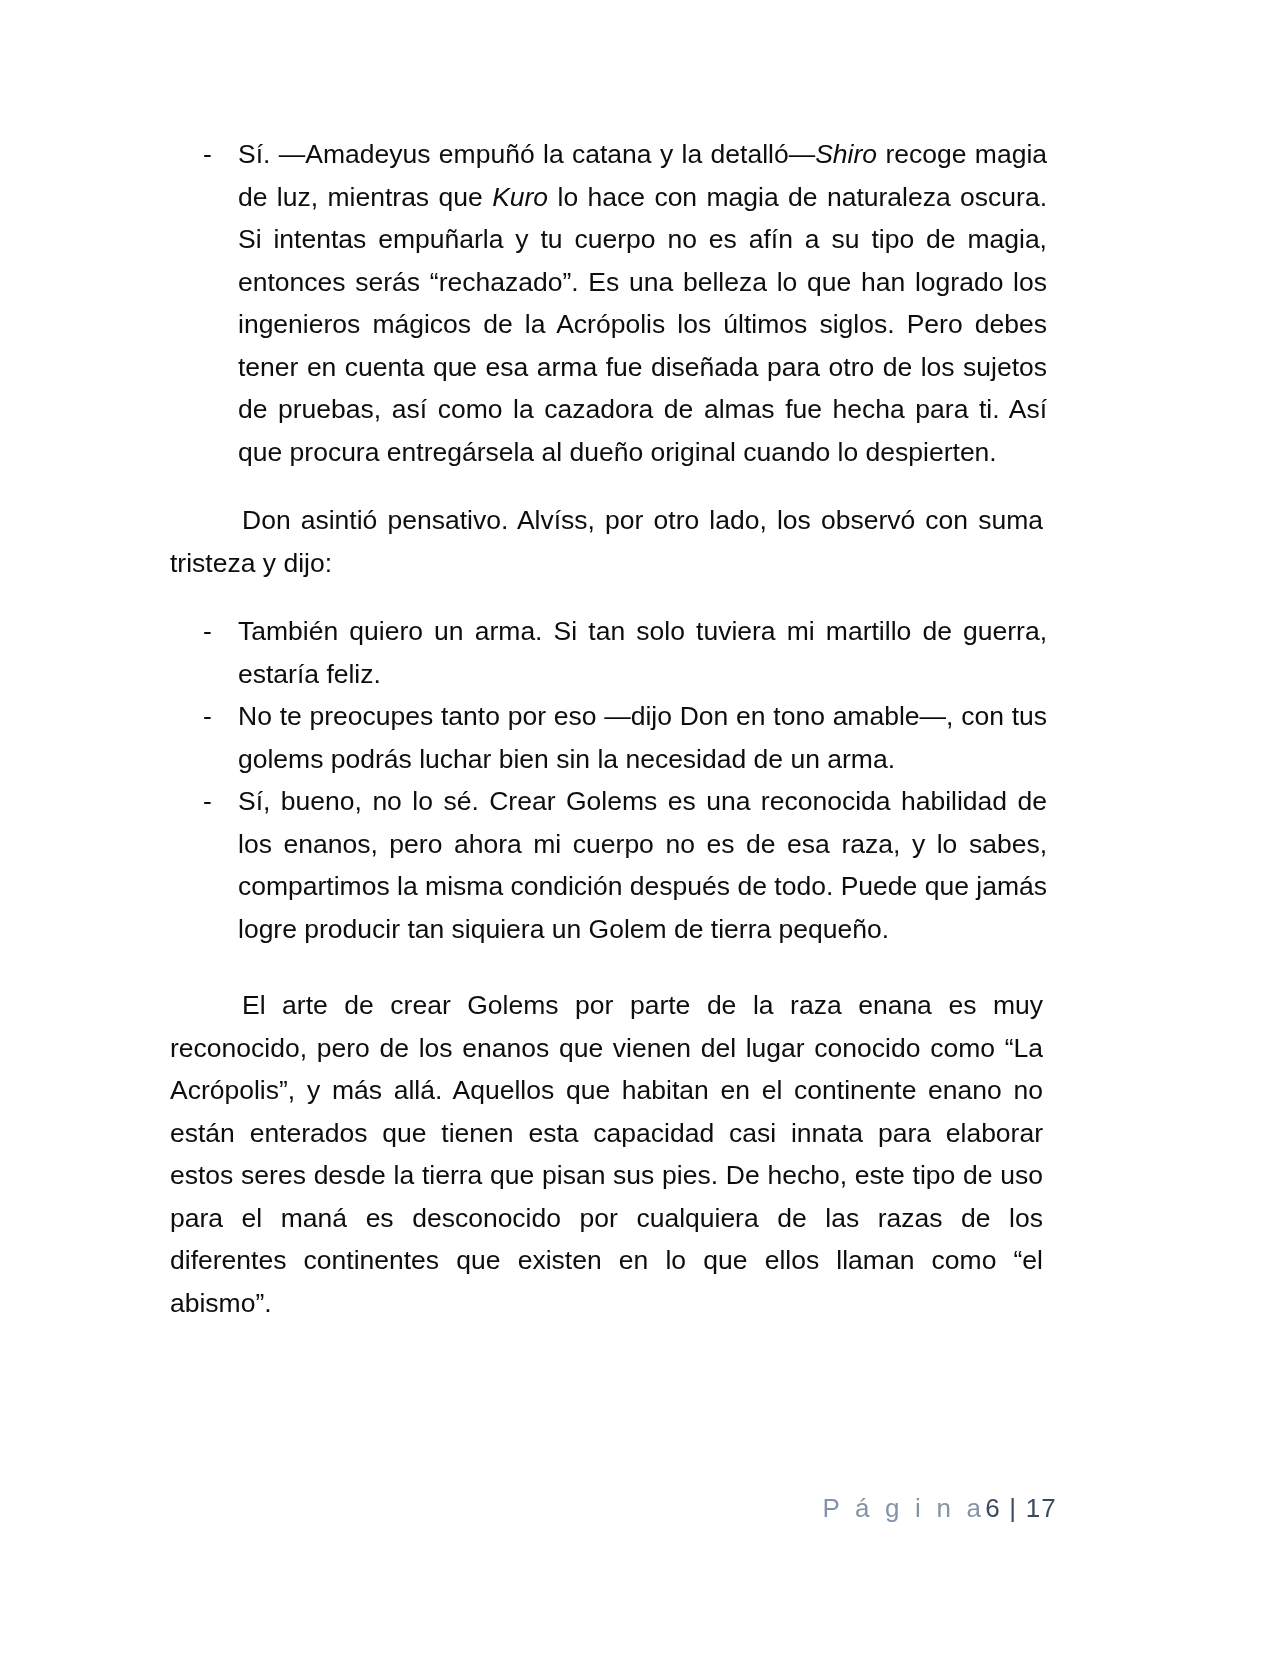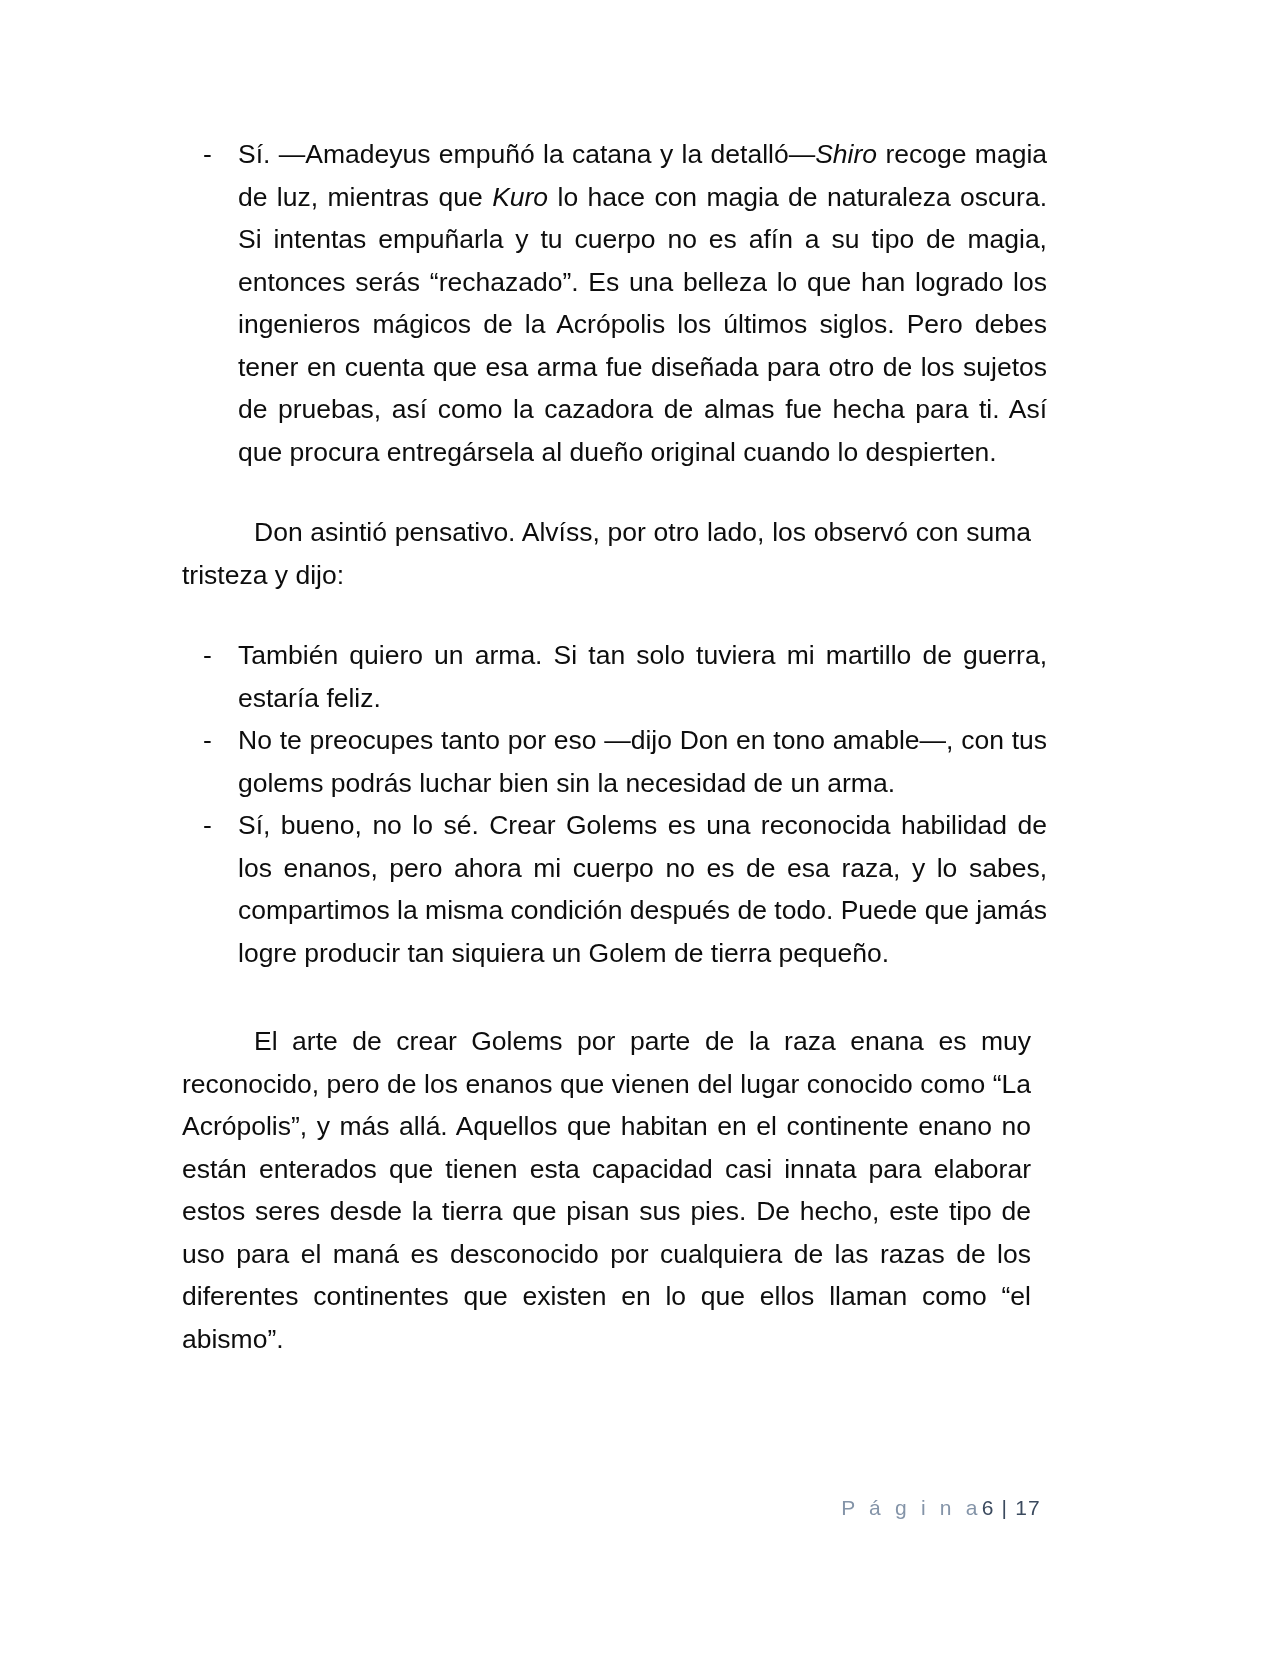--- a/index.html
+++ b/index.html
@@ -25,21 +25,21 @@
 
   .content {
     position: absolute;
     left: 166px;
     top: 133px;
     width: 881px;
   }
 
   
   .para {
-    margin: 16px;
+    margin: 4px;
     font-size: 26.5px;
     line-height: 42.5px;
     text-align: justify;
     text-justify: inter-word;
     text-indent: 72px;
     color: #0d0d0d;
     hyphens: none;
   }
 
   
@@ -70,25 +70,25 @@
   .para .body-text {
     display: inline;
     margin-top: 28px;
   }
 
   em, .ital { font-style: italic; }
 
   
   .footer {
     position: absolute;
-    left: 160px;
+    left: 176px;
     top: 1494px;
     width: 881px;
     text-align: right;
-    font-size: 21px;
+    font-size: 26px;
     line-height: 28px;
     color: #7f8fa4;
   }
   .footer .pg-word {
     letter-spacing: 4.2px;
     color: #8494a8;
   }
   .footer .pg-nums {
     color: #3b4a5e;
     letter-spacing: 1.2px;

